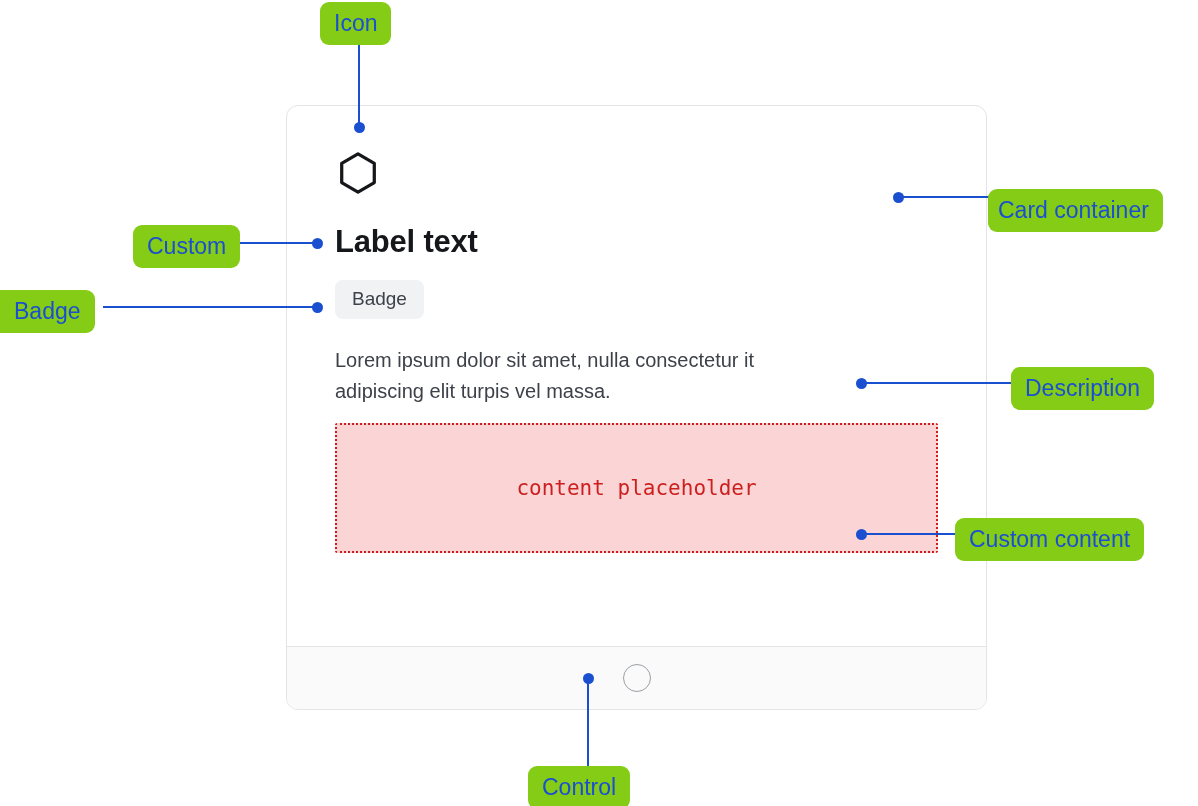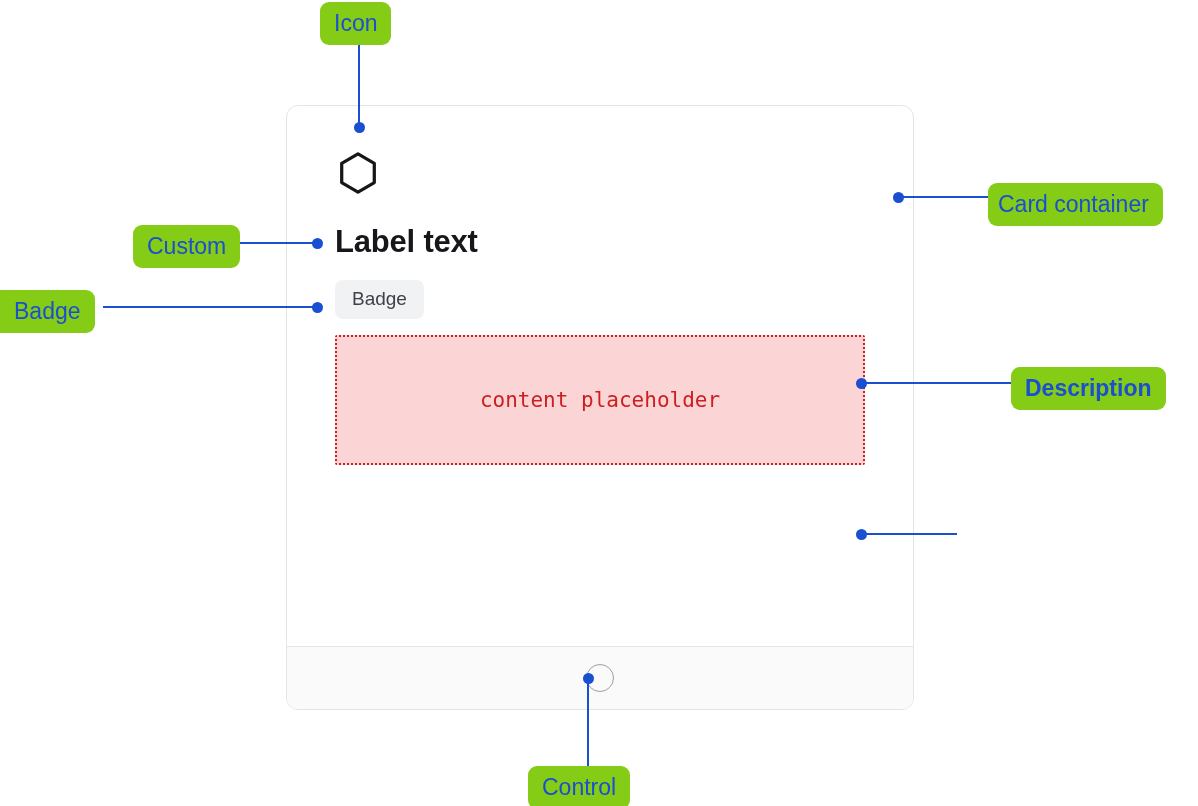--- a/index.html
+++ b/index.html
@@ -20,21 +20,21 @@
     height: 806px;
     overflow: hidden;
     background: #ffffff;
   }
 
   
   .card {
     position: absolute;
     left: 286px;
     top: 105px;
-    width: 628px;
+    width: 701px;
     height: 605px;
     box-sizing: border-box;
     background: #ffffff;
     border: 1px solid #e3e4e8;
     border-radius: 12px;
     display: flex;
     flex-direction: column;
     overflow: hidden;
     z-index: 2;
   }
@@ -158,53 +158,55 @@
       <span>
         <svg class="card-icon" viewBox="0 0 48 48" fill="none" aria-hidden="true">
           <path d="M24 4 L41 14 L41 34 L24 44 L7 34 L7 14 Z" stroke="#16171a" stroke-width="3.4" stroke-linejoin="round" fill="none"></path>
         </svg>
       </span>
 
       <h2 class="card-title">Label text</h2>
 
       <div class="card-badge">Badge</div>
 
+      <p class="card-desc">Lorem ipsum dolor sit amet, nulla consectetur it adipiscing elit turpis vel massa.</p>
 
       <div class="card-custom">
         <span>content placeholder</span>
       </div>
 
     </div>
 
     <div class="card-footer">
       <div class="footer-control"></div>
     </div>
 
   </div>
 
   <div class="anno-pill" style="left:320px; top:2px;">Icon</div>
   <div class="anno-line v" style="left:358px; top:45px; height:82px;"></div>
   <div class="anno-dot" style="left:359px; top:127px;"></div>
 
   <div class="anno-dot" style="left:898px; top:197px;"></div>
   <div class="anno-line h" style="left:898px; top:196px; width:92px;"></div>
-  <div class="anno-pill" style="left:988px; top:183px;padding-left:10px;">Card container</div>
+  <div class="anno-pill" style="left:988px; top:189px;padding-left:10px;">Card container</div>
 
   <div class="anno-pill" style="left:133px; top:225px;">Custom</div>
   <div class="anno-line h" style="left:228px; top:242px; width:89px;"></div>
   <div class="anno-dot" style="left:317px; top:243px;"></div>
 
   <div class="anno-pill" style="left:0px; top:290px; border-top-left-radius:0; border-bottom-left-radius:0;">Badge</div>
   <div class="anno-line h" style="left:103px; top:306px; width:214px;"></div>
   <div class="anno-dot" style="left:317px; top:307px;"></div>
 
   <div class="anno-dot" style="left:861px; top:383px;"></div>
   <div class="anno-line h" style="left:861px; top:382px; width:152px;"></div>
-  <div class="anno-pill" style="left:1011px; top:367px;font-weight:bold;">Description</div>
+  <div class="anno-pill" style="left:1011px; top:367px;">Description</div>
 
   <div class="anno-dot" style="left:861px; top:534px;"></div>
   <div class="anno-line h" style="left:861px; top:533px; width:96px;"></div>
+  <div class="anno-pill" style="left:955px; top:518px;">Custom content</div>
 
   <div class="anno-dot" style="left:588px; top:678px;"></div>
   <div class="anno-line v" style="left:587px; top:678px; height:88px;"></div>
   <div class="anno-pill" style="left:528px; top:766px;">Control</div>
 
 </div>
 
 </body></html>

